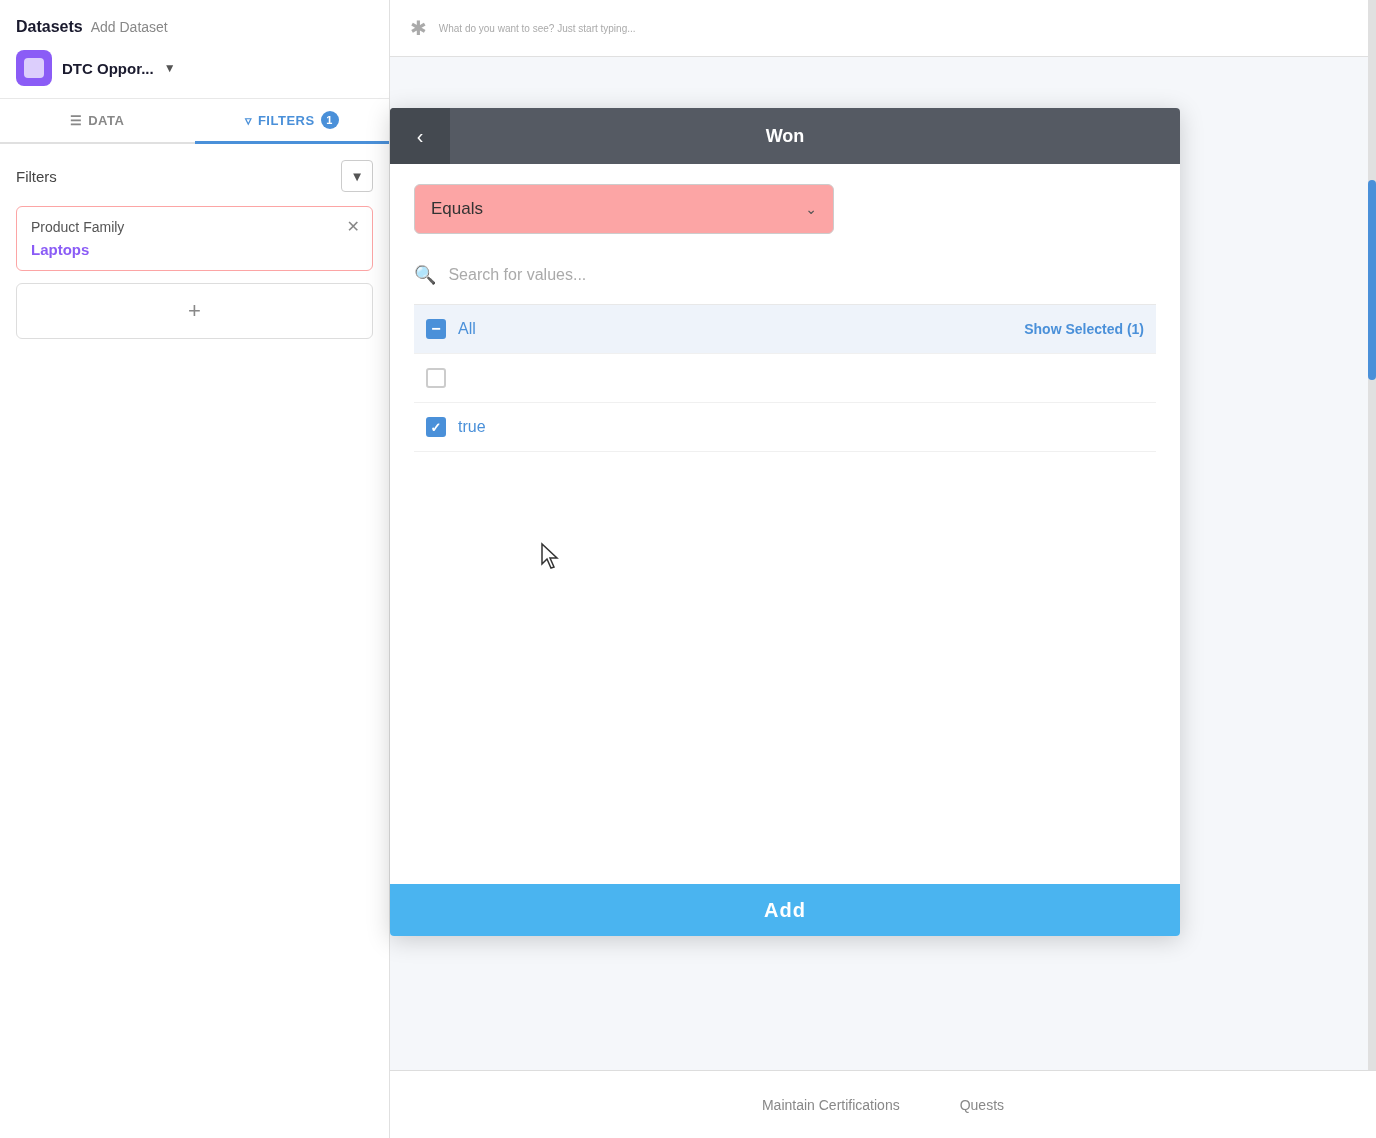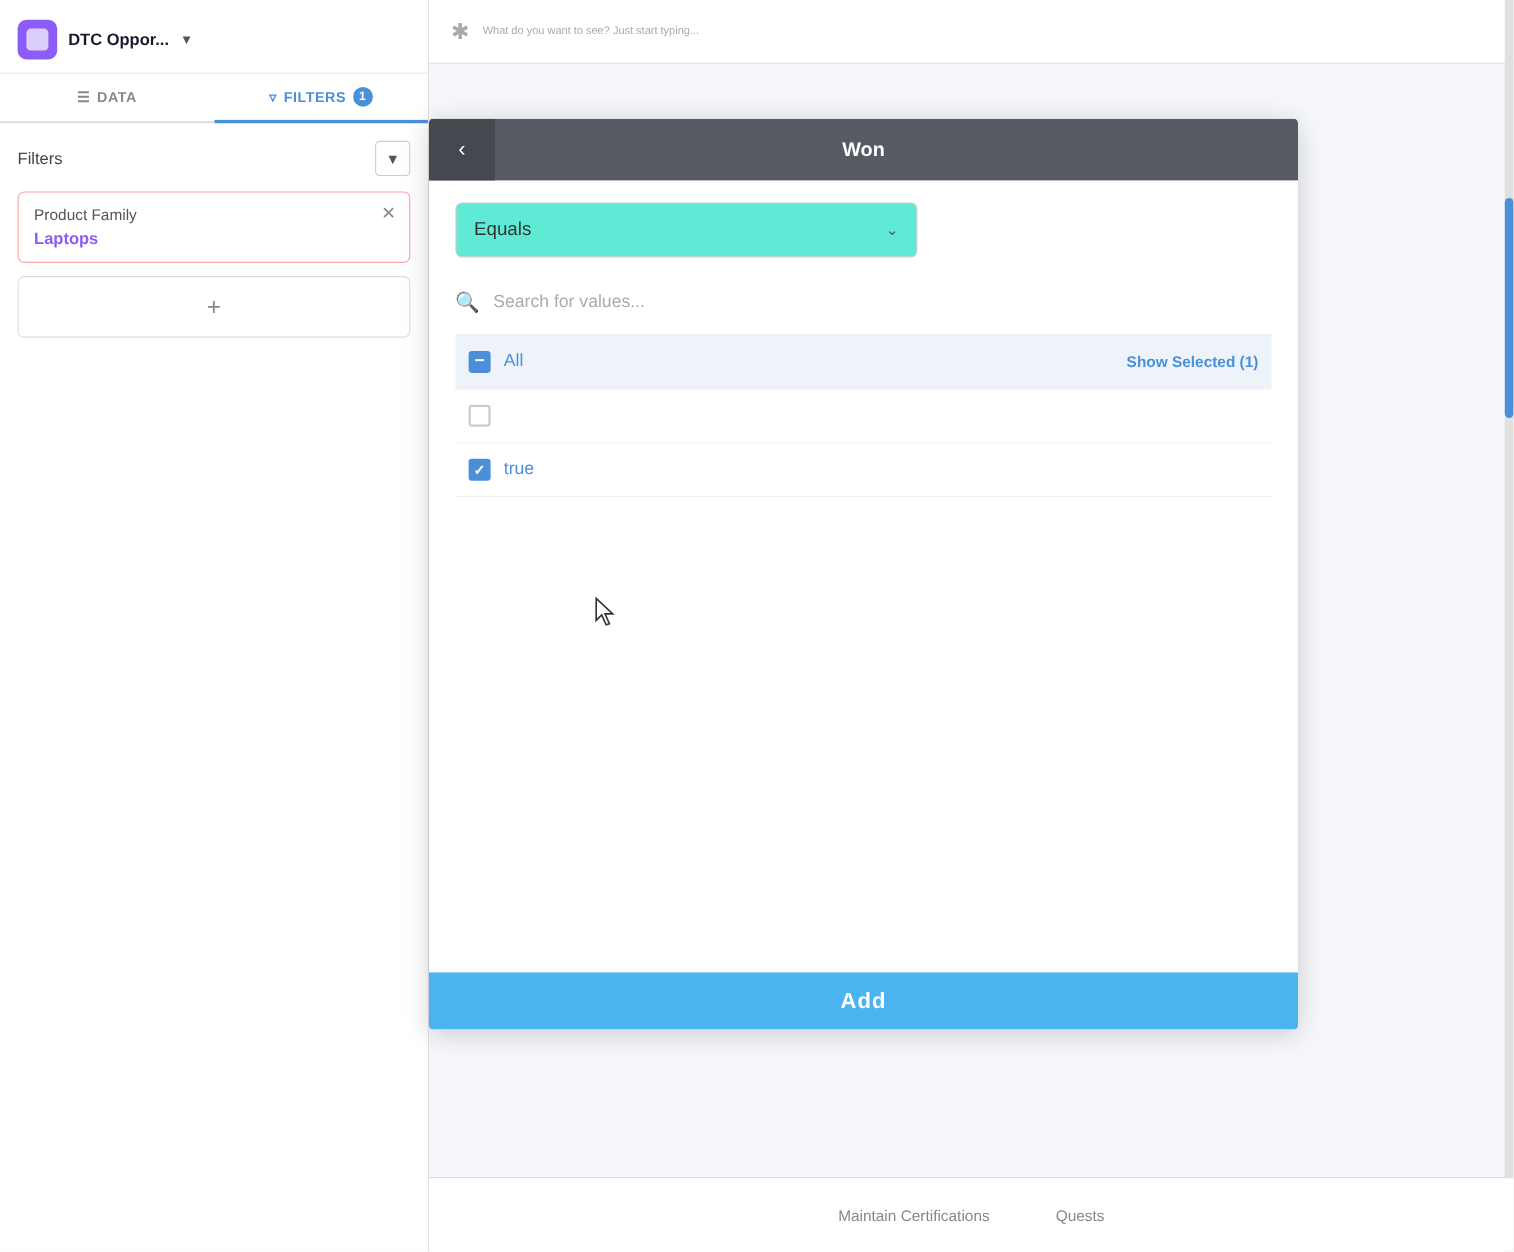--- a/index.html
+++ b/index.html
@@ -300,21 +300,21 @@
       padding: 20px 24px;
       flex: 1;
       min-height: 720px;
     }
 
     .equals-dropdown {
       width: 420px;
       height: 50px;
       border: 1px solid #ccc;
       border-radius: 6px;
-      background: #5eead4;
+      background: #fca5a5;
       display: flex;
       align-items: center;
       justify-content: space-between;
       padding: 0 16px;
       cursor: pointer;
       margin-bottom: 20px;
     }
 
     .equals-label {
       font-size: 17px;
@@ -450,20 +450,24 @@
       height: 28px;
       pointer-events: none;
       z-index: 999;
     }
   </style>
 </head>
 <body>
 
 <div class="sidebar">
   <div class="sidebar-header">
+    <div class="datasets-row">
+      <span class="datasets-label">Datasets</span>
+      <button class="add-dataset-btn">Add Dataset</button>
+    </div>
     <div class="dataset-selector">
       <div class="dataset-icon">
         <div class="dataset-icon-inner"></div>
       </div>
       <span class="dataset-name">DTC Oppor...</span>
       <span class="dataset-chevron">▼</span>
     </div>
   </div>
 
   <div class="sidebar-tabs">

